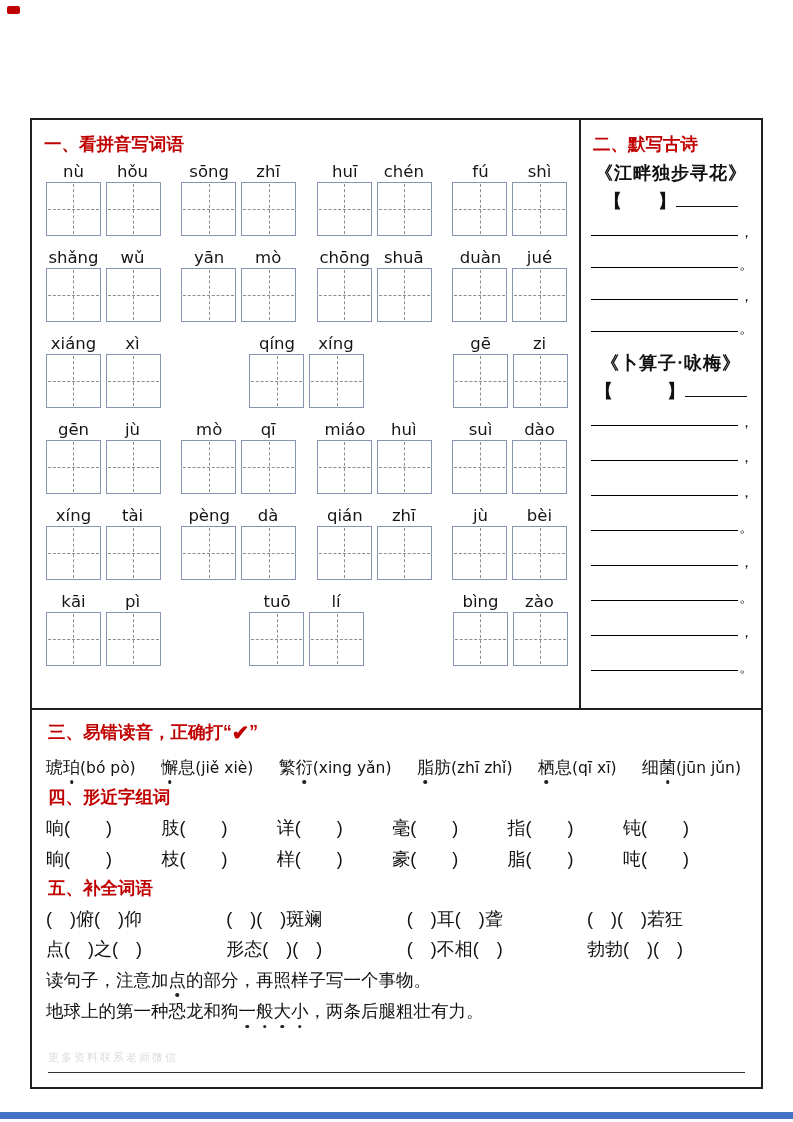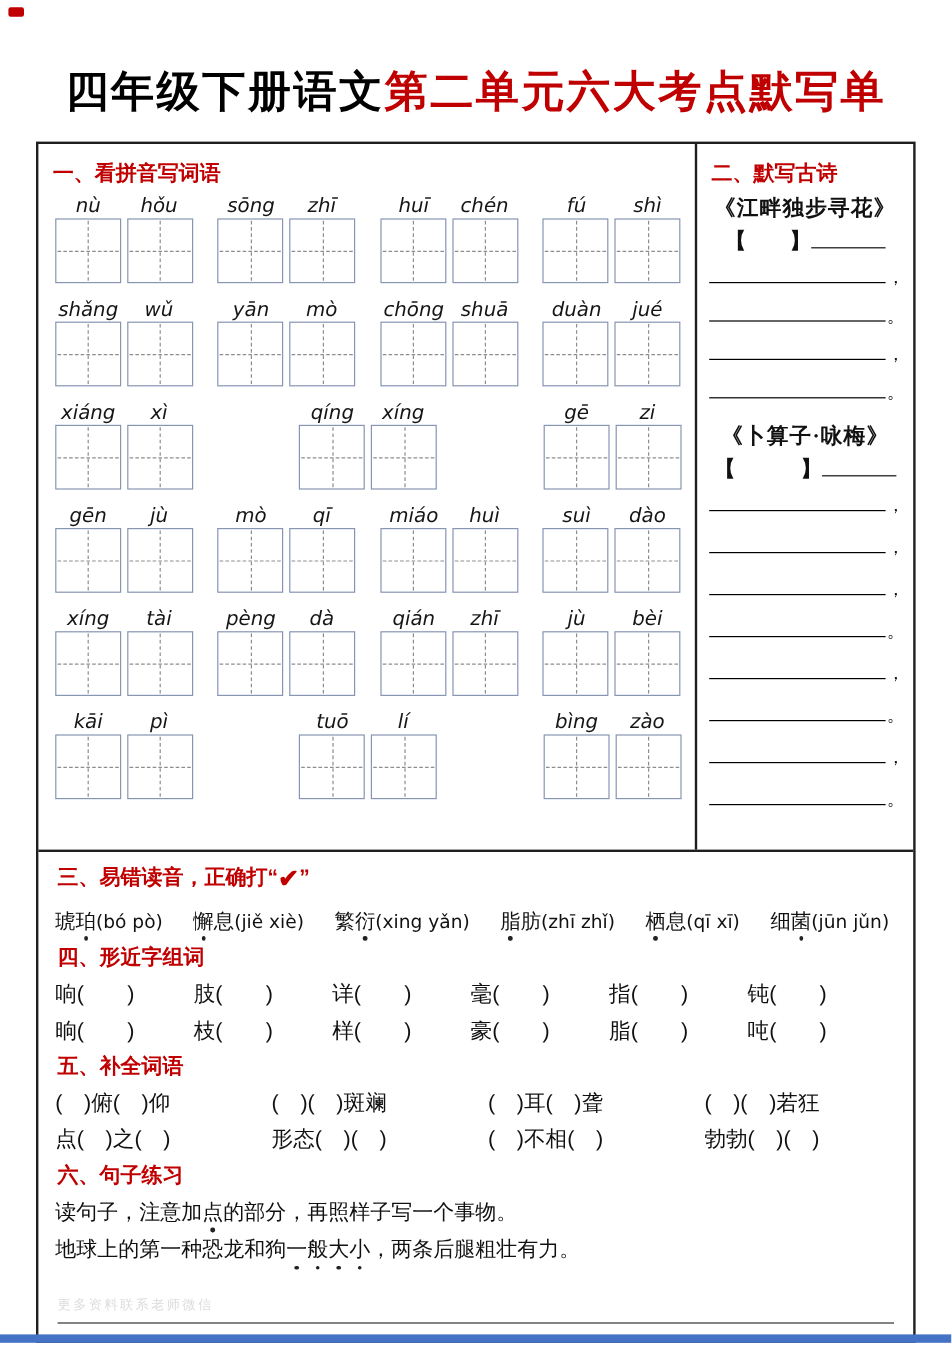--- a/index.html
+++ b/index.html
@@ -13,21 +13,21 @@
   .main-box{position:absolute;left:30px;top:118px;width:733px;border:2.5px solid #1f1f1f;box-sizing:border-box;background:#fff;}
   .top-area{display:flex;height:588px;border-bottom:2px solid #1f1f1f;}
   .left-col{flex:1;padding:6px 8px 0 10px;box-sizing:border-box;overflow:hidden;}
   .right-col{width:182px;border-left:2px solid #1f1f1f;padding:6px 10px 0 10px;box-sizing:border-box;overflow:hidden;}
   .sec-head{color:#c00000;font-weight:bold;font-size:17.5px;line-height:1.3;margin:7px 0 0 2px;}
   
   .pgrid{margin-top:6px;}
   .prow{display:flex;justify-content:space-between;margin:0 2px 12px 2px;}
   .pgroup{display:flex;flex-direction:column;align-items:center;}
   .pins{display:flex;width:118px;margin-bottom:1px;}
-  .pin{flex:1;text-align:center;font-family:"DejaVu Sans",sans-serif;font-size:16.5px;color:#151515;font-style:italic;}
+  .pin{flex:1;text-align:center;font-family:"DejaVu Sans",sans-serif;font-size:16.5px;color:#151515;}
   .boxes{display:flex;gap:5px;}
   .box{width:55px;height:54px;border:1.6px solid #8795b3;background:#fff;position:relative;box-sizing:border-box;}
   .box::before{content:"";position:absolute;left:1px;right:1px;top:50%;border-top:1.4px dashed #8d8d8d;}
   .box::after{content:"";position:absolute;top:1px;bottom:1px;left:50%;border-left:1.4px dashed #8d8d8d;}
   
   .poem{margin-top:2px;}
   .ptitle{text-align:center;font-size:18px;font-weight:bold;font-family:"Liberation Serif",serif;
           letter-spacing:1px;margin-top:5px;}
   .bracketline{text-align:center;font-size:18px;font-weight:bold;margin:4px 0 10px 0;}
   .bblank{display:inline-block;width:62px;height:12px;border-bottom:1.7px solid #111;vertical-align:baseline;}
@@ -51,21 +51,20 @@
   .answer-line{border-bottom:1.6px solid #333;height:14px;}
   .watermark{position:absolute;left:0;right:0;top:-8px;text-align:left;color:#dcdcdc;
              font-size:11px;letter-spacing:2px;}
   .bottom-bar{position:absolute;left:0;right:0;bottom:3px;height:7px;background:#4472c4;}
 </style>
 </head>
 <body>
 
 <div class="sheet">
   <div class="corner-mark"></div>
-  <h1 class="title"><span class="t-black">四年级下册语文</span><span class="t-red">第二单元六大考点默写单</span></h1>
 
   <div class="main-box">
     <div class="top-area">
       <div class="left-col">
         <div class="sec-head">一、看拼音写词语</div>
         <div class="pgrid">
             <div class="prow">
               <div class="pgroup">
                 <div class="pins">
                   <span class="pin">nù</span>
@@ -402,21 +401,20 @@
             <span class="wcell">(　)(　)若狂</span>
           </div>
           <div class="wrow five">
             <span class="wcell">点(　)之(　)</span>
             <span class="wcell">形态(　)(　)</span>
             <span class="wcell">(　)不相(　)</span>
             <span class="wcell">勃勃(　)(　)</span>
           </div>
         </div>
 
-      <div class="sec-head">六、句子练习</div>
       <div class="s6line"><span>读句子，注意加</span><span class="dchar">点</span><span>的部分，再照样子写一个事物。</span></div>
       <div class="s6line"><span>地球上的第一种恐龙和狗</span><span class="dchar">一</span><span class="dchar">般</span><span class="dchar">大</span><span class="dchar">小</span><span>，两条后腿粗壮有力。</span></div>
 
       <div class="answer-zone">
         <div class="watermark">更多资料联系老师微信</div>
         <div class="answer-line"></div>
       </div>
     </div>
   </div>
 

